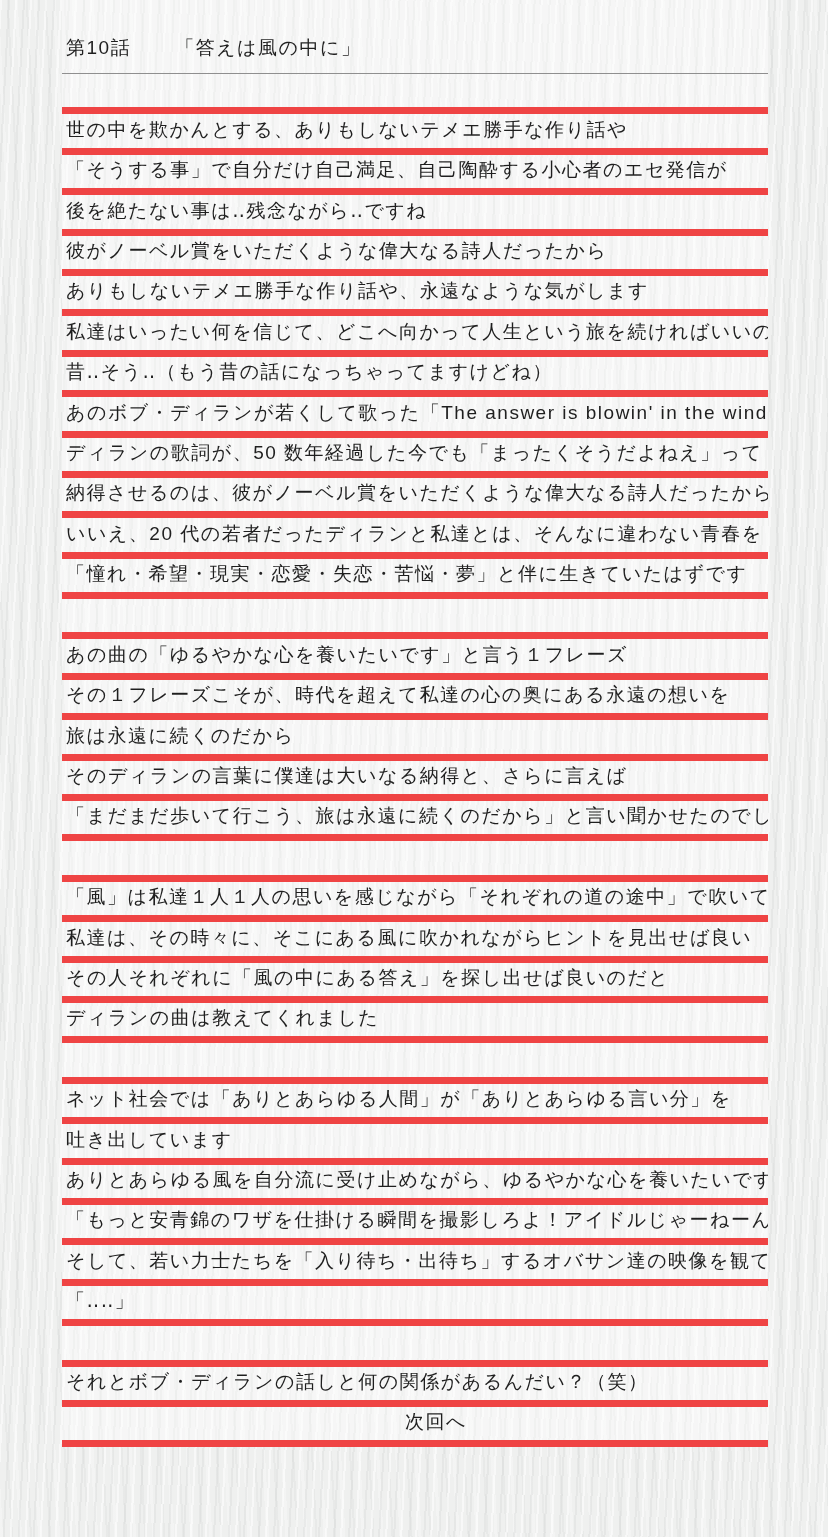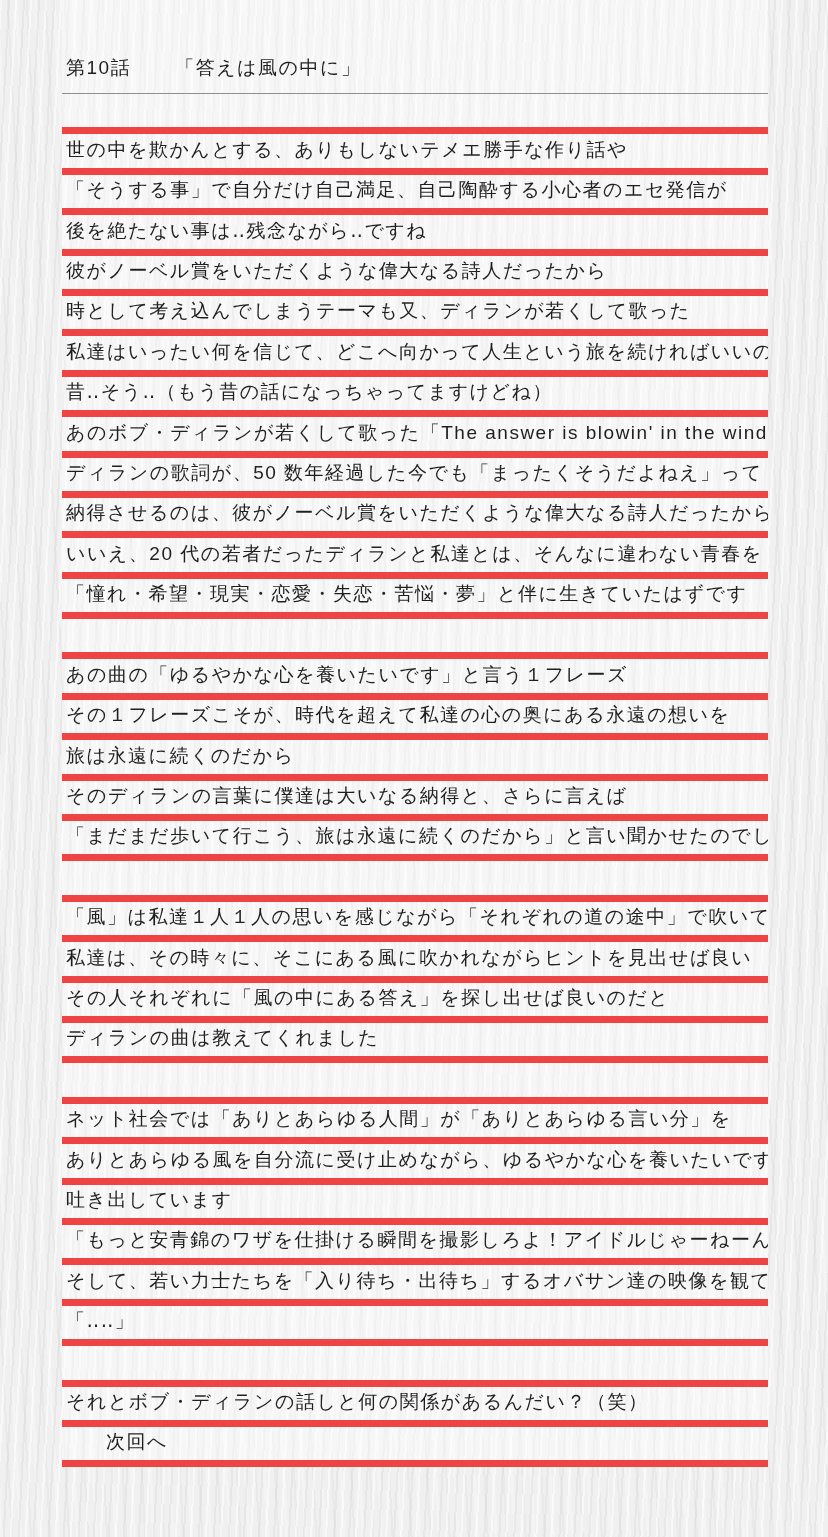--- a/index.html
+++ b/index.html
@@ -24,21 +24,21 @@
         rgba(250,250,250,0.40) 0px, rgba(250,250,250,0.40) 3px,
         rgba(255,255,255,0)   3px, rgba(255,255,255,0)  11px,
         rgba(214,216,215,0.28) 11px, rgba(214,216,215,0.28) 13px,
         rgba(255,255,255,0)  13px, rgba(255,255,255,0)  19px);
     color: #1f1f1f;
   }
 
   .document {
     width: 706px;
     margin-left: 62px;
-    padding-top: 44px;
+    padding-top: 24px;
     background: rgba(255,255,255,0.42);
   }
 
   .title-row {
     height: 50px;
     border-bottom: 1px solid #8f8f8f;
     display: flex;
     align-items: flex-end;
     padding: 0 4px 12px 4px;
     font-size: 19px;
@@ -53,21 +53,21 @@
     border-bottom: 7px solid #ef4444;
     display: flex;
     align-items: flex-end;
     padding: 0 2px 5px 4px;
     font-size: 19px;
     letter-spacing: 1.5px;
     white-space: nowrap;
     overflow: hidden;
   }
 
-  .row.indent { padding-left: 44px; }
+  .row.indent { padding-left: 44px; justify-content: center; }
 </style>
 </head>
 <body>
 
 <div class="document">
 
   <div class="title-row">
     <span>第10話</span>
     <span class="title-text">「答えは風の中に」</span>
   </div>
@@ -82,21 +82,21 @@
       <div class="row">
         <span>「そうする事」で自分だけ自己満足、自己陶酔する小心者のエセ発信が</span>
       </div>
       <div class="row">
         <span>後を絶たない事は‥残念ながら‥ですね</span>
       </div>
       <div class="row">
         <span>彼がノーベル賞をいただくような偉大なる詩人だったから</span>
       </div>
       <div class="row">
-        <span>時として考え込んでしまうテーマも又、ディランが若くして歌った</span>
+        <span>ありもしないテメエ勝手な作り話や、永遠なような気がします</span>
       </div>
       <div class="row">
         <span>私達はいったい何を信じて、どこへ向かって人生という旅を続ければいいのか</span>
       </div>
       <div class="row">
         <span>昔‥そう‥（もう昔の話になっちゃってますけどね）</span>
       </div>
       <div class="row">
         <span>あのボブ・ディランが若くして歌った「The answer is blowin' in the wind」</span>
       </div>
@@ -145,24 +145,24 @@
       <div class="row">
         <span>ディランの曲は教えてくれました</span>
       </div>
       <div class="row">
         <span></span>
       </div>
       <div class="row">
         <span>ネット社会では「ありとあらゆる人間」が「ありとあらゆる言い分」を</span>
       </div>
       <div class="row">
-        <span>ありとあらゆる風を自分流に受け止めながら、ゆるやかな心を養いたいです</span>
+        <span>吐き出しています</span>
       </div>
       <div class="row">
-        <span>吐き出しています</span>
+        <span>ありとあらゆる風を自分流に受け止めながら、ゆるやかな心を養いたいです</span>
       </div>
       <div class="row">
         <span>「もっと安青錦のワザを仕掛ける瞬間を撮影しろよ！アイドルじゃーねーんだぞ」</span>
       </div>
       <div class="row">
         <span>そして、若い力士たちを「入り待ち・出待ち」するオバサン達の映像を観て</span>
       </div>
       <div class="row">
         <span>「‥‥」</span>
       </div>

